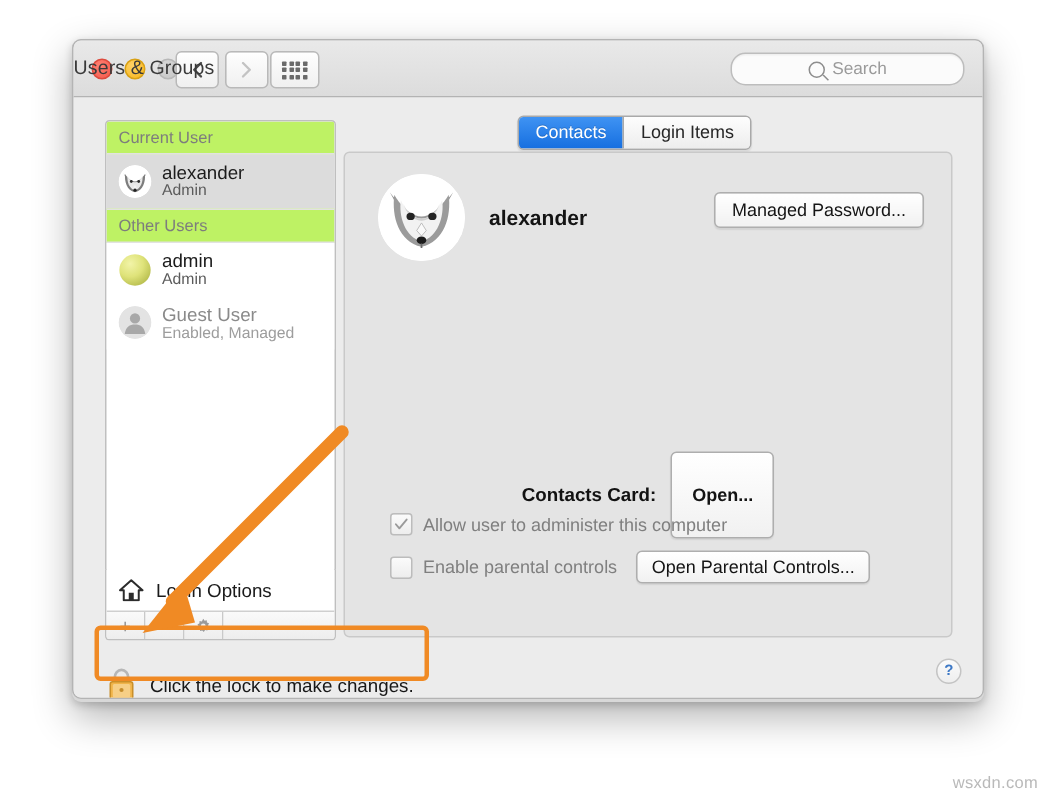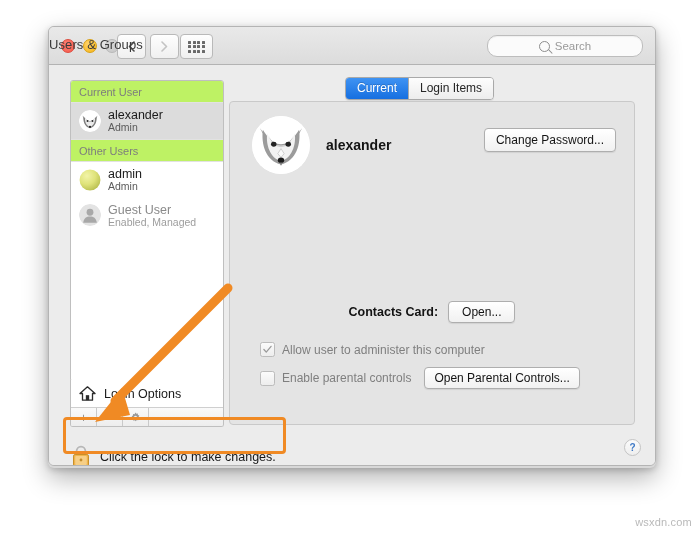--- a/index.html
+++ b/index.html
@@ -133,22 +133,22 @@
   .chg-pass{
     position:absolute;right:18px;top:26px;
     font-size:12px;padding:4px 11px;border:1px solid #aeaeae;border-radius:4px;
     background:linear-gradient(to bottom,#ffffff,#f1f1f1);color:#141414;
     box-shadow:0 1px 1px rgba(0,0,0,.08);
   }
 
   .contacts-row{position:absolute;left:0;right:0;top:199px;display:flex;align-items:center;justify-content:center;gap:10px;}
   .contacts-label{font-size:12.5px;color:#121212;font-weight:bold;}
   .open-btn{
-    font-size:12px;padding:3px 13px;border:1px solid #aeaeae;border-radius:4px;
-    background:linear-gradient(to bottom,#ffffff,#f1f1f1);color:#141414;font-weight:normal;
+    font-size:12px;padding:21px 13px;border:1px solid #aeaeae;border-radius:4px;
+    background:linear-gradient(to bottom,#ffffff,#f1f1f1);color:#141414;font-weight:bold;
     box-shadow:0 1px 1px rgba(0,0,0,.08);
   }
 
   .opt{position:absolute;left:30px;display:flex;align-items:center;gap:7px;}
   .opt1{top:215px;} .opt2{top:240px;} .opt3{top:265px;}
   .cb{
     width:13px;height:13px;border:1px solid #bcbcbc;border-radius:2.5px;
     background:linear-gradient(to bottom,#fbfbfb,#ededed);
     display:flex;align-items:center;justify-content:center;flex:0 0 13px;
   }
@@ -234,21 +234,21 @@
 
       <div class="searchbox">
         <span class="mag"></span>
         <span class="ph">Search</span>
       </div>
     </div>
 
     <div class="winbody">
 
       <div class="tabs">
-        <div class="tab active">Current</div>
+        <div class="tab active">Contacts</div>
         <div class="tab">Login Items</div>
       </div>
 
       <div class="sidebar">
         <div class="sb-head">Current User</div>
 
         <div class="sb-row selected">
           <svg class="sb-av" viewBox="0 0 40 40">
             <circle cx="20" cy="20" r="20" fill="#ffffff"></circle>
             <path d="M6 10 L12 21 L9 14 Z" fill="#6f6f6f"></path>
@@ -331,21 +331,21 @@
             <path d="M11.5 13.5 C13.5 18 16.2 20.6 20 20.6 C23.8 20.6 26.5 18 28.5 13.5 C27 18 24 21.5 20 21.5 C16 21.5 13 18 11.5 13.5 Z" fill="#cfcfcf"></path>
             <ellipse cx="15" cy="19.5" rx="1.9" ry="1.7" fill="#242424"></ellipse>
             <ellipse cx="25" cy="19.5" rx="1.9" ry="1.7" fill="#242424"></ellipse>
             <path d="M20 22.5 L22.2 26 L20 28.5 L17.8 26 Z" fill="#fafafa" stroke="#b5b5b5" stroke-width=".4"></path>
             <ellipse cx="20" cy="30.5" rx="2.2" ry="1.8" fill="#1c1c1c"></ellipse>
             <path d="M20 32 L20 34" stroke="#6a6a6a" stroke-width=".8"></path>
           </svg>
           <span class="big-name">alexander</span>
         </div>
 
-        <div class="chg-pass">Change Password...</div>
+        <div class="chg-pass">Managed Password...</div>
 
         <div class="contacts-row">
           <span class="contacts-label">Contacts Card:</span>
           <span class="open-btn">Open...</span>
         </div>
 
 
         <div class="opt opt3">
           <span class="cb"></span>
           <span class="opt-label">Enable parental controls</span>

